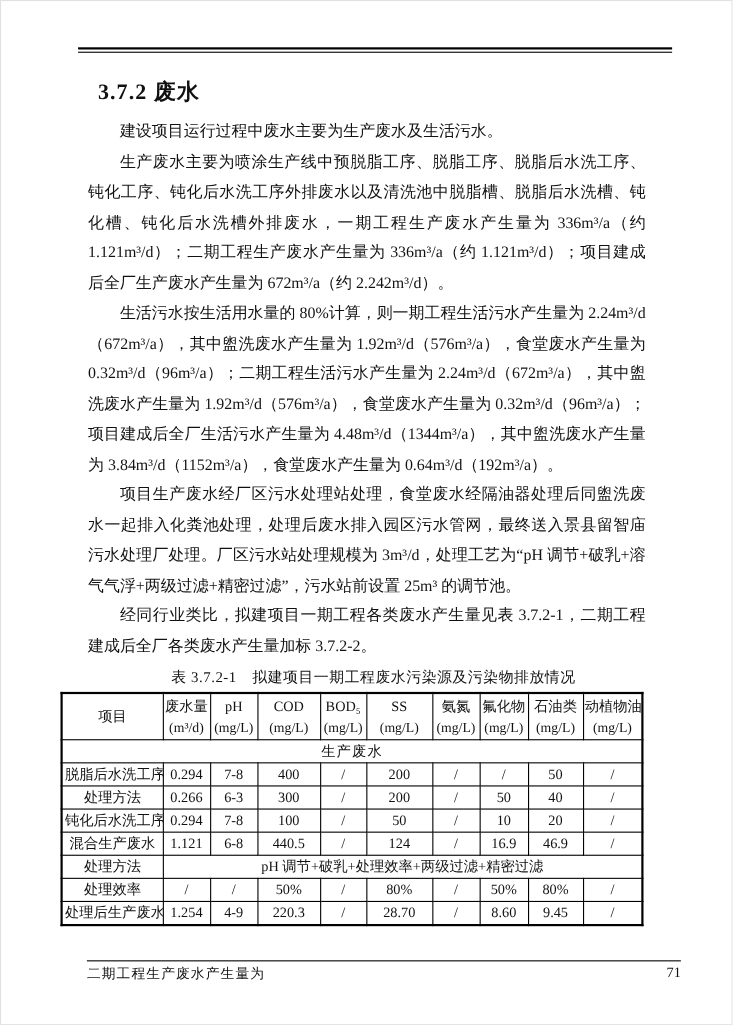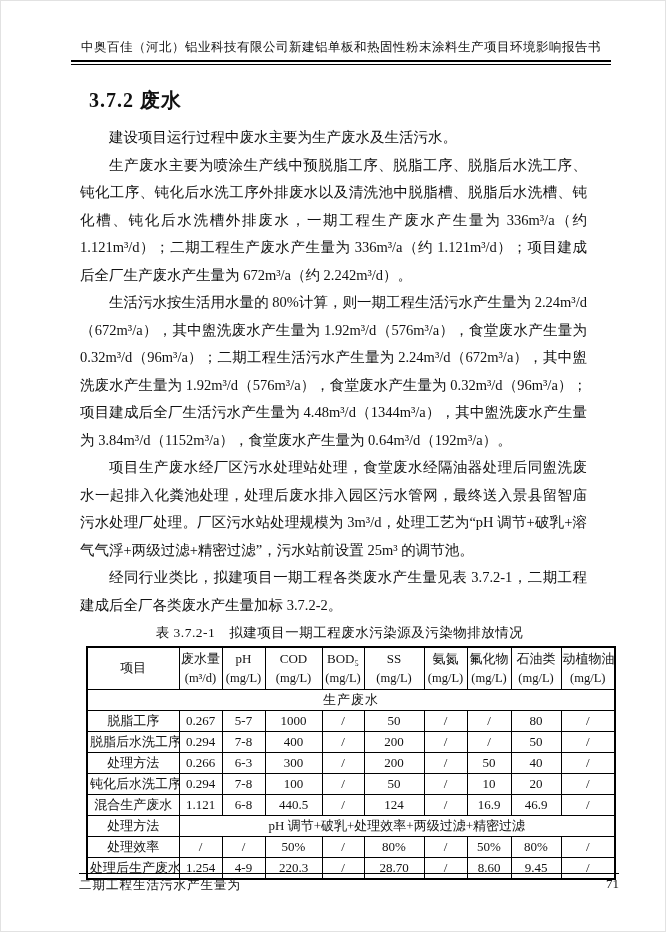--- a/index.html
+++ b/index.html
@@ -15,21 +15,21 @@
   .rule-b { height:1px; background:#000; margin-top:2px; }
 
   .section-title { margin:22px 0 10px 88px; font-size:20px; font-weight:bold; letter-spacing:1px; }
 
   .body-text { margin:0 78px 0 79px; font-size:14.5px; line-height:27.5px; text-align:justify; }
   .body-text p { margin:0; text-indent:2em; }
 
   .table-title { margin:5px 62px 4px 75px; text-align:center; font-weight:normal; font-size:13.5px; letter-spacing:0.5px; }
 
   table.pollutant {
-    margin-left:85px; width:528px; border-collapse:collapse; border:2px solid #000;
+    margin-left:54px; width:528px; border-collapse:collapse; border:2px solid #000;
     table-layout:fixed; font-size:13px;padding-left:48px;
   }
   table.pollutant th, table.pollutant td {
     border:1px solid #000; text-align:center; vertical-align:middle;
     padding:0 2px; height:20px; font-weight:normal; overflow:hidden; white-space:nowrap;
   }
   table.pollutant thead th { height:auto; padding:2px 1px; line-height:1.45; }
   .h-unit { font-size:12.5px; }
   td.section-cell { letter-spacing:1px; }
 
@@ -38,21 +38,20 @@
   .footer-row { display:flex; justify-content:space-between; align-items:flex-start; margin-top:3px; }
   .footer-company { font-size:12.5px; letter-spacing:1px; }
   .footer-page { font-size:13px; margin-top:-1px; }
 </style>
 </head>
 <body>
 
 <div class="page">
 
   <div class="header-area">
-    <div class="header-text">中奥百佳（河北）铝业科技有限公司新建铝单板和热固性粉末涂料生产项目环境影响报告书</div>
     <div class="rule-a"></div>
     <div class="rule-b"></div>
   </div>
 
   <div class="section-title">3.7.2 废水</div>
 
   <div class="body-text">
     <p>建设项目运行过程中废水主要为生产废水及生活污水。</p>
     <p>生产废水主要为喷涂生产线中预脱脂工序、脱脂工序、脱脂后水洗工序、钝化工序、钝化后水洗工序外排废水以及清洗池中脱脂槽、脱脂后水洗槽、钝化槽、钝化后水洗槽外排废水，一期工程生产废水产生量为 336m³/a（约 1.121m³/d）；二期工程生产废水产生量为 336m³/a（约 1.121m³/d）；项目建成后全厂生产废水产生量为 672m³/a（约 2.242m³/d）。</p>
     <p>生活污水按生活用水量的 80%计算，则一期工程生活污水产生量为 2.24m³/d（672m³/a），其中盥洗废水产生量为 1.92m³/d（576m³/a），食堂废水产生量为 0.32m³/d（96m³/a）；二期工程生活污水产生量为 2.24m³/d（672m³/a），其中盥洗废水产生量为 1.92m³/d（576m³/a），食堂废水产生量为 0.32m³/d（96m³/a）；项目建成后全厂生活污水产生量为 4.48m³/d（1344m³/a），其中盥洗废水产生量为 3.84m³/d（1152m³/a），食堂废水产生量为 0.64m³/d（192m³/a）。</p>
@@ -116,32 +115,20 @@
             <div class="h-name">动植物油</div>
             <div class="h-unit">(mg/L)</div>
           </th>
         </tr>
       </thead>
     <tbody>
         <tr>
           <td colspan="10" class="section-cell">生产废水</td>
         </tr>
         <tr>
-          <td>脱脂工序</td>
-          <td>0.267</td>
-          <td>5-7</td>
-          <td>1000</td>
-          <td>/</td>
-          <td>50</td>
-          <td>/</td>
-          <td>/</td>
-          <td>80</td>
-          <td>/</td>
-        </tr>
-        <tr>
           <td>脱脂后水洗工序</td>
           <td>0.294</td>
           <td>7-8</td>
           <td>400</td>
           <td>/</td>
           <td>200</td>
           <td>/</td>
           <td>/</td>
           <td>50</td>
           <td>/</td>
@@ -209,18 +196,18 @@
           <td>8.60</td>
           <td>9.45</td>
           <td>/</td>
         </tr>
       </tbody>
   </table>
 
   <div class="footer">
     <div class="footer-line"></div>
     <div class="footer-row">
-      <span class="footer-company">二期工程生活污水产生量为</span>
+      <span class="footer-company">二期工程生产废水产生量为</span>
       <span class="footer-page">71</span>
     </div>
   </div>
 
 </div>
 
 </body></html>

